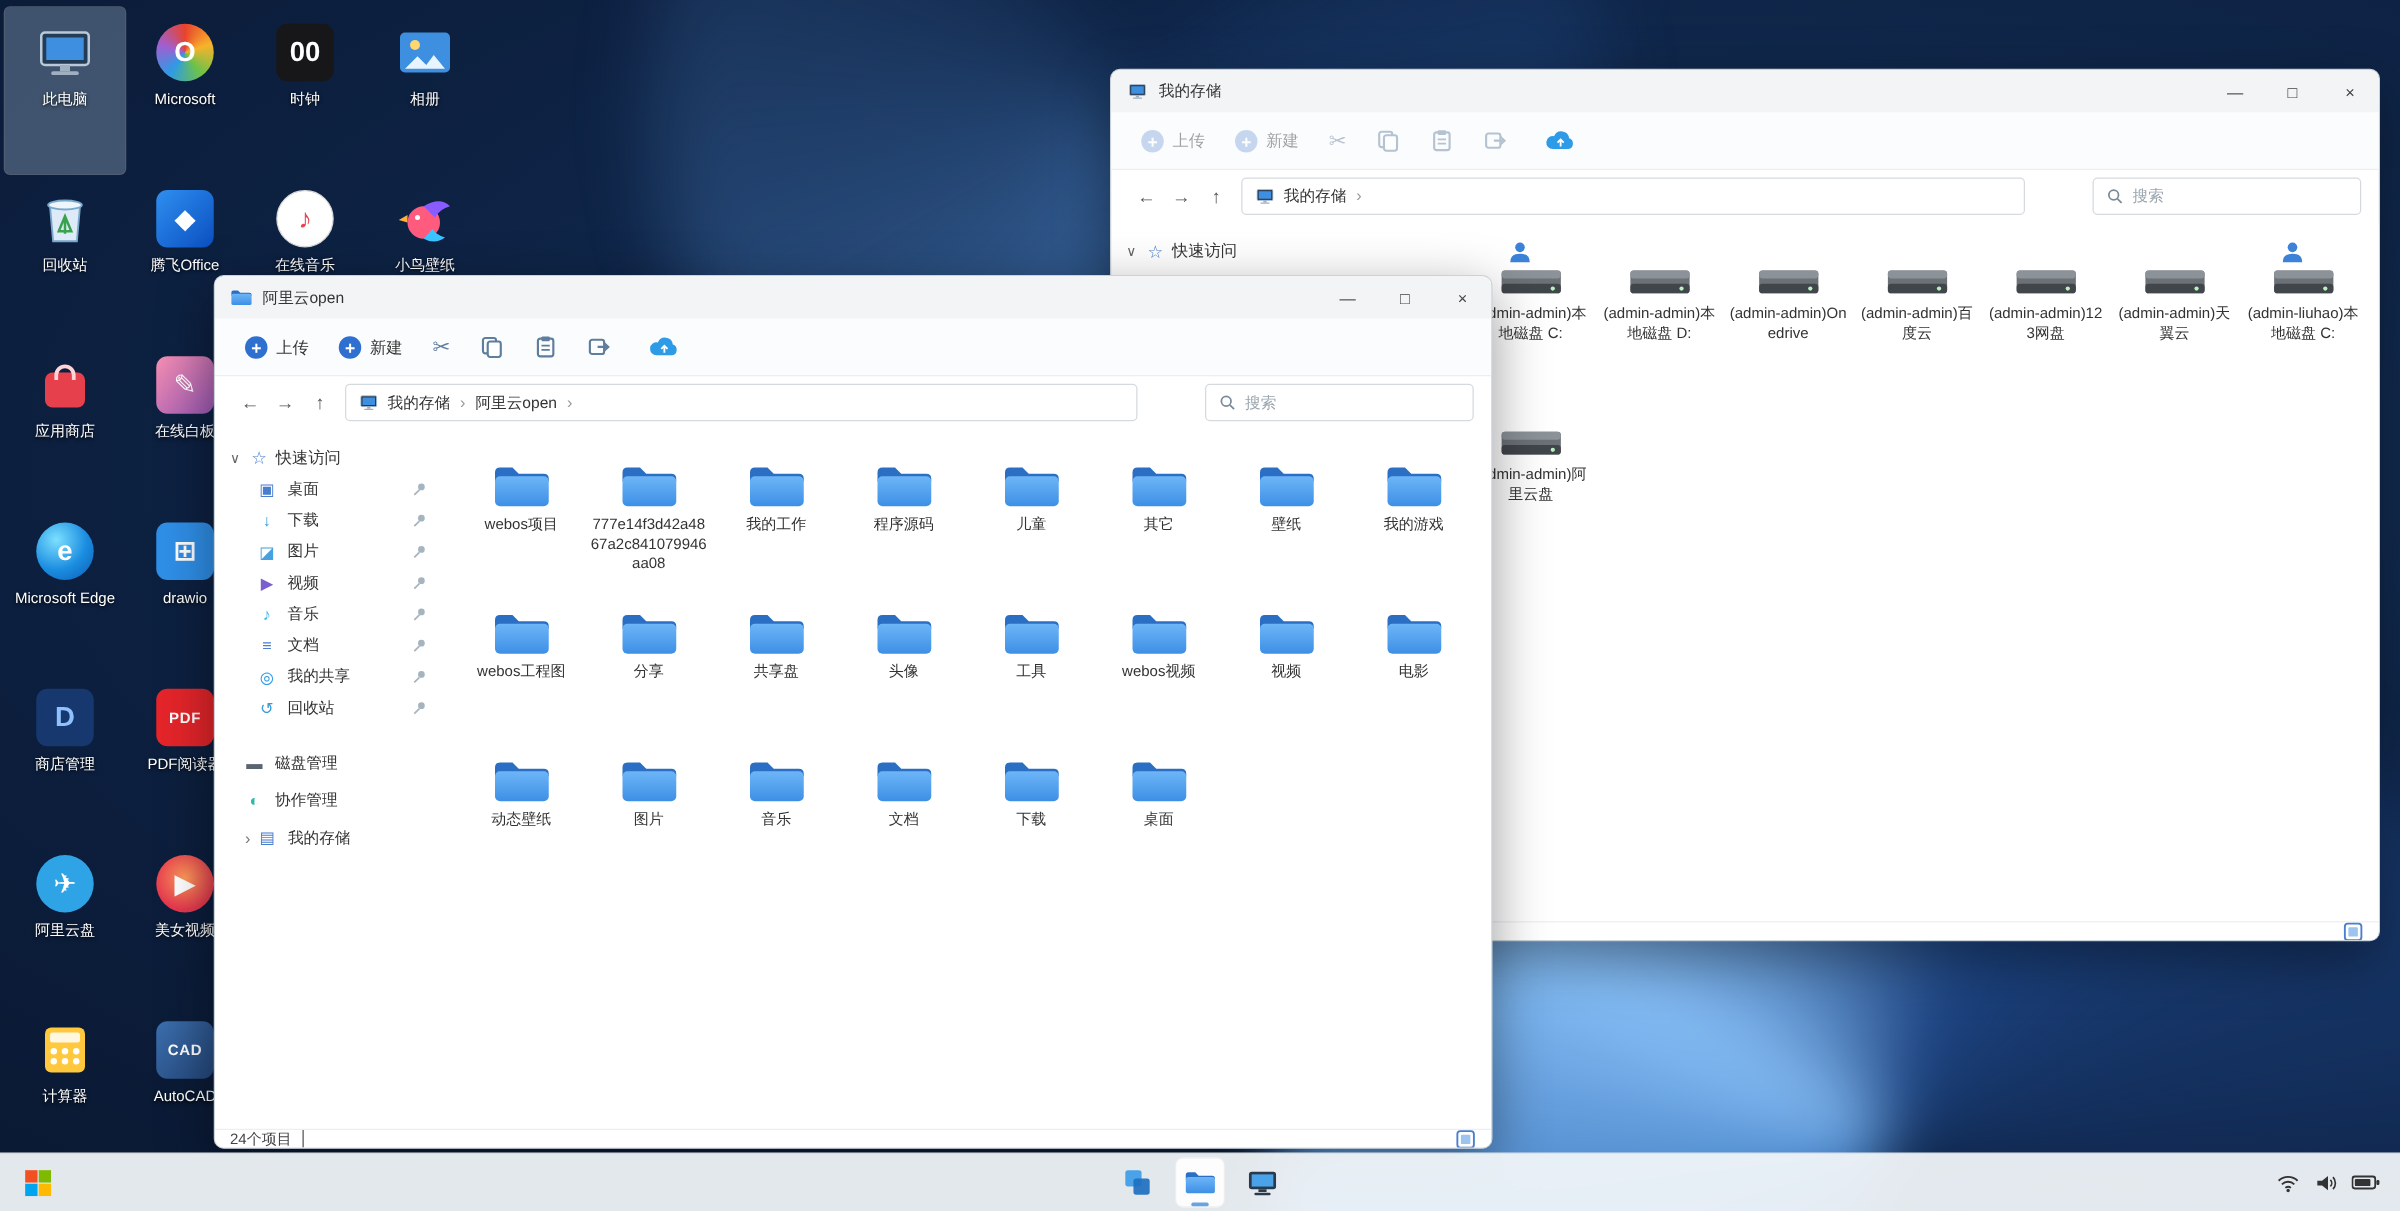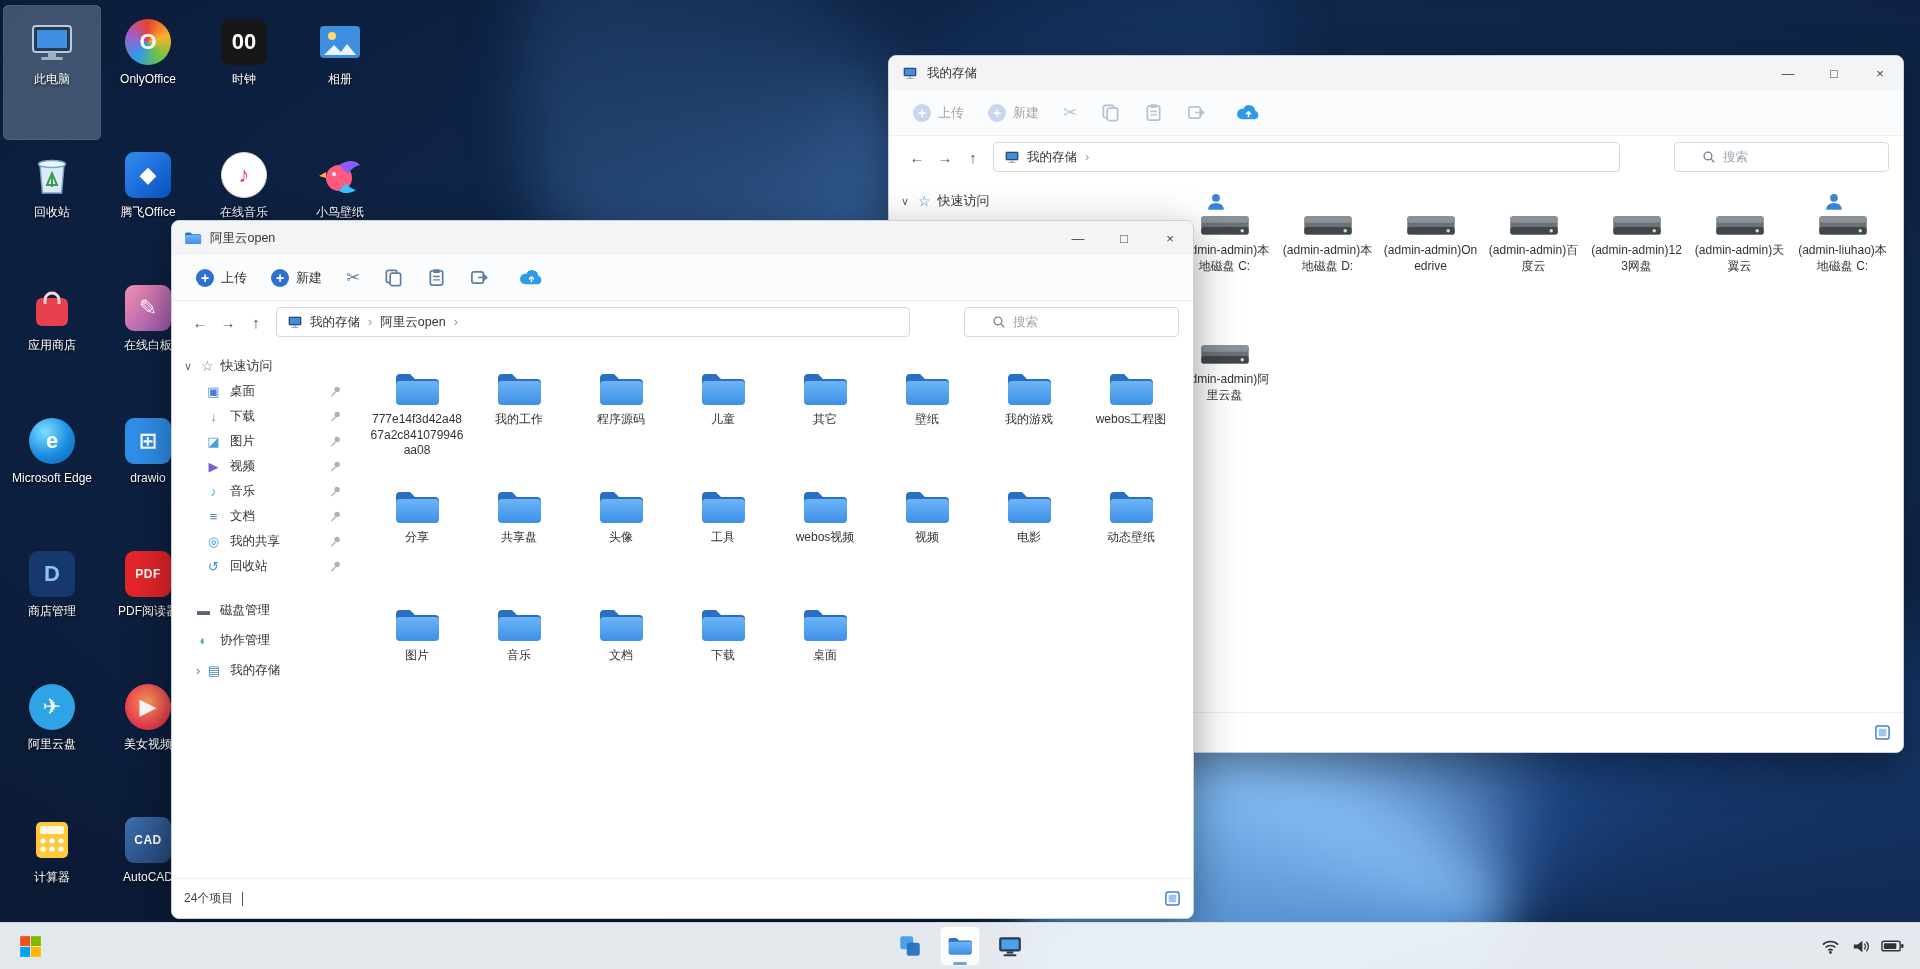--- a/index.html
+++ b/index.html
@@ -66,21 +66,21 @@
   .fm-toolbar.dim .plus-circle { background:#85aade; }
 
   .fm-nav { height:42px; display:flex; align-items:center; padding:0 14px; flex:none; }
   .nav-arrow { width:28px; text-align:center; font-size:15px; color:#555; flex:none; }
   .addr { flex:1; height:30px; border:1px solid #d5dade; border-radius:4px; display:flex;
     align-items:center; padding:0 10px; margin:0 10px 0 6px; background:#fff; }
   .addr-ico { width:16px; height:16px; margin-right:7px; flex:none; }
   .crumbs { display:flex; align-items:center; font-size:12.5px; color:#333; }
   .crumb::after { content:"›"; margin:0 8px; color:#999; font-size:13px; }
   .searchbox { width:215px; height:30px; border:1px solid #d5dade; border-radius:4px;
-    display:flex; align-items:center; padding:0 27px; background:#fff; flex:none;margin-left:44px; }
+    display:flex; align-items:center; padding:0 10px; background:#fff; flex:none;margin-left:44px; }
   .search-ico { width:14px; height:14px; margin-right:7px; flex:none; }
   .searchbox input { border:none; outline:none; flex:1; min-width:0; font-size:12.5px;
     font-family:inherit; color:#333; background:transparent; }
   .searchbox input::placeholder { color:#9aa5ae; }
 
   .fm-body { flex:1; display:flex; min-height:0; }
   .fm-side { width:186px; flex:none; padding:10px 0 0 10px; overflow:hidden; }
   #win-back .fm-side { width:240px; }
   .side-head { display:flex; align-items:center; height:26px; font-size:13px; color:#333; gap:7px; }
   .chev { color:#666; font-size:11px; width:12px; text-align:center; }
@@ -99,21 +99,21 @@
   .fm-files.drives { grid-template-columns:repeat(7,103px); grid-auto-rows:129px; padding:10px 0 0 44px; }
   .file-item { display:flex; flex-direction:column; align-items:center; padding-top:4px; }
   .folder-ico { width:48px; height:40px; flex:none; }
   .file-label { margin-top:3px; font-size:12px; color:#333; text-align:center; max-width:94px;
     line-height:1.3; word-break:break-all; }
   .drive-ico-wrap { position:relative; height:48px; width:62px; display:flex;
     align-items:flex-end; justify-content:center; flex:none; }
   .drive-ico { width:52px; height:28px; }
   .person-badge { position:absolute; top:-1px; left:11px; width:22px; height:22px; }
 
-  .fm-status { height:40px; border-top:1px solid #eceff2; display:flex; align-items:center;
+  .fm-status { height:15px; border-top:1px solid #eceff2; display:flex; align-items:center;
     padding:0 12px; font-size:12px; color:#444; flex:none; background:#fff; }
   .caret { width:1px; height:14px; background:#555; margin-left:9px; }
   .view-toggle { margin-left:auto; width:17px; height:17px; }
 
   
   .taskbar { position:absolute; left:0; right:0; bottom:0; height:47px;
     background:rgba(241,245,249,.94); border-top:1px solid rgba(0,0,0,.07);
     display:flex; align-items:center; z-index:50; }
   .tb-start { position:absolute; left:10px; width:40px; height:40px; border-radius:6px;
     display:flex; align-items:center; justify-content:center; }
@@ -325,21 +325,21 @@
         <span class="dt-label">计算器</span>
       </div>
     </div>
   <div class="dt-col">
 
       <div class="dt-item">
         <span class="dt-ico">
 
           <span class="dt-glyph round" style="background: conic-gradient(rgb(232, 67, 45), rgb(247, 179, 43), rgb(108, 194, 74), rgb(46, 155, 230), rgb(160, 95, 208), rgb(232, 67, 45)); color: rgb(255, 255, 255);">O</span>
         </span>
-        <span class="dt-label">OnlyOffice</span>
+        <span class="dt-label">Microsoft</span>
       </div>
 
       <div class="dt-item">
         <span class="dt-ico">
 
           <span class="dt-glyph" style="background: linear-gradient(135deg, rgb(47, 143, 240), rgb(10, 79, 192)); color: rgb(255, 255, 255);">◆</span>
         </span>
         <span class="dt-label">腾飞Office</span>
       </div>
 
@@ -730,20 +730,26 @@
           <div class="side-item">
             <span class="sec-chev">›</span>
             <span class="si-ico" style="color: rgb(74, 127, 208);">▤</span>
             <span>我的存储</span>
           </div>
         </div>
     </aside>
     <div class="fm-content">
       <div class="fm-files">
 
+          <div class="file-item">
+            <svg class="folder-ico" viewBox="0 0 48 40">
+              <use href="#i-folder"></use>
+            </svg>
+            <span class="file-label">webos项目</span>
+          </div>
 
           <div class="file-item">
             <svg class="folder-ico" viewBox="0 0 48 40">
               <use href="#i-folder"></use>
             </svg>
             <span class="file-label">777e14f3d42a4867a2c841079946aa08</span>
           </div>
 
           <div class="file-item">
             <svg class="folder-ico" viewBox="0 0 48 40">

